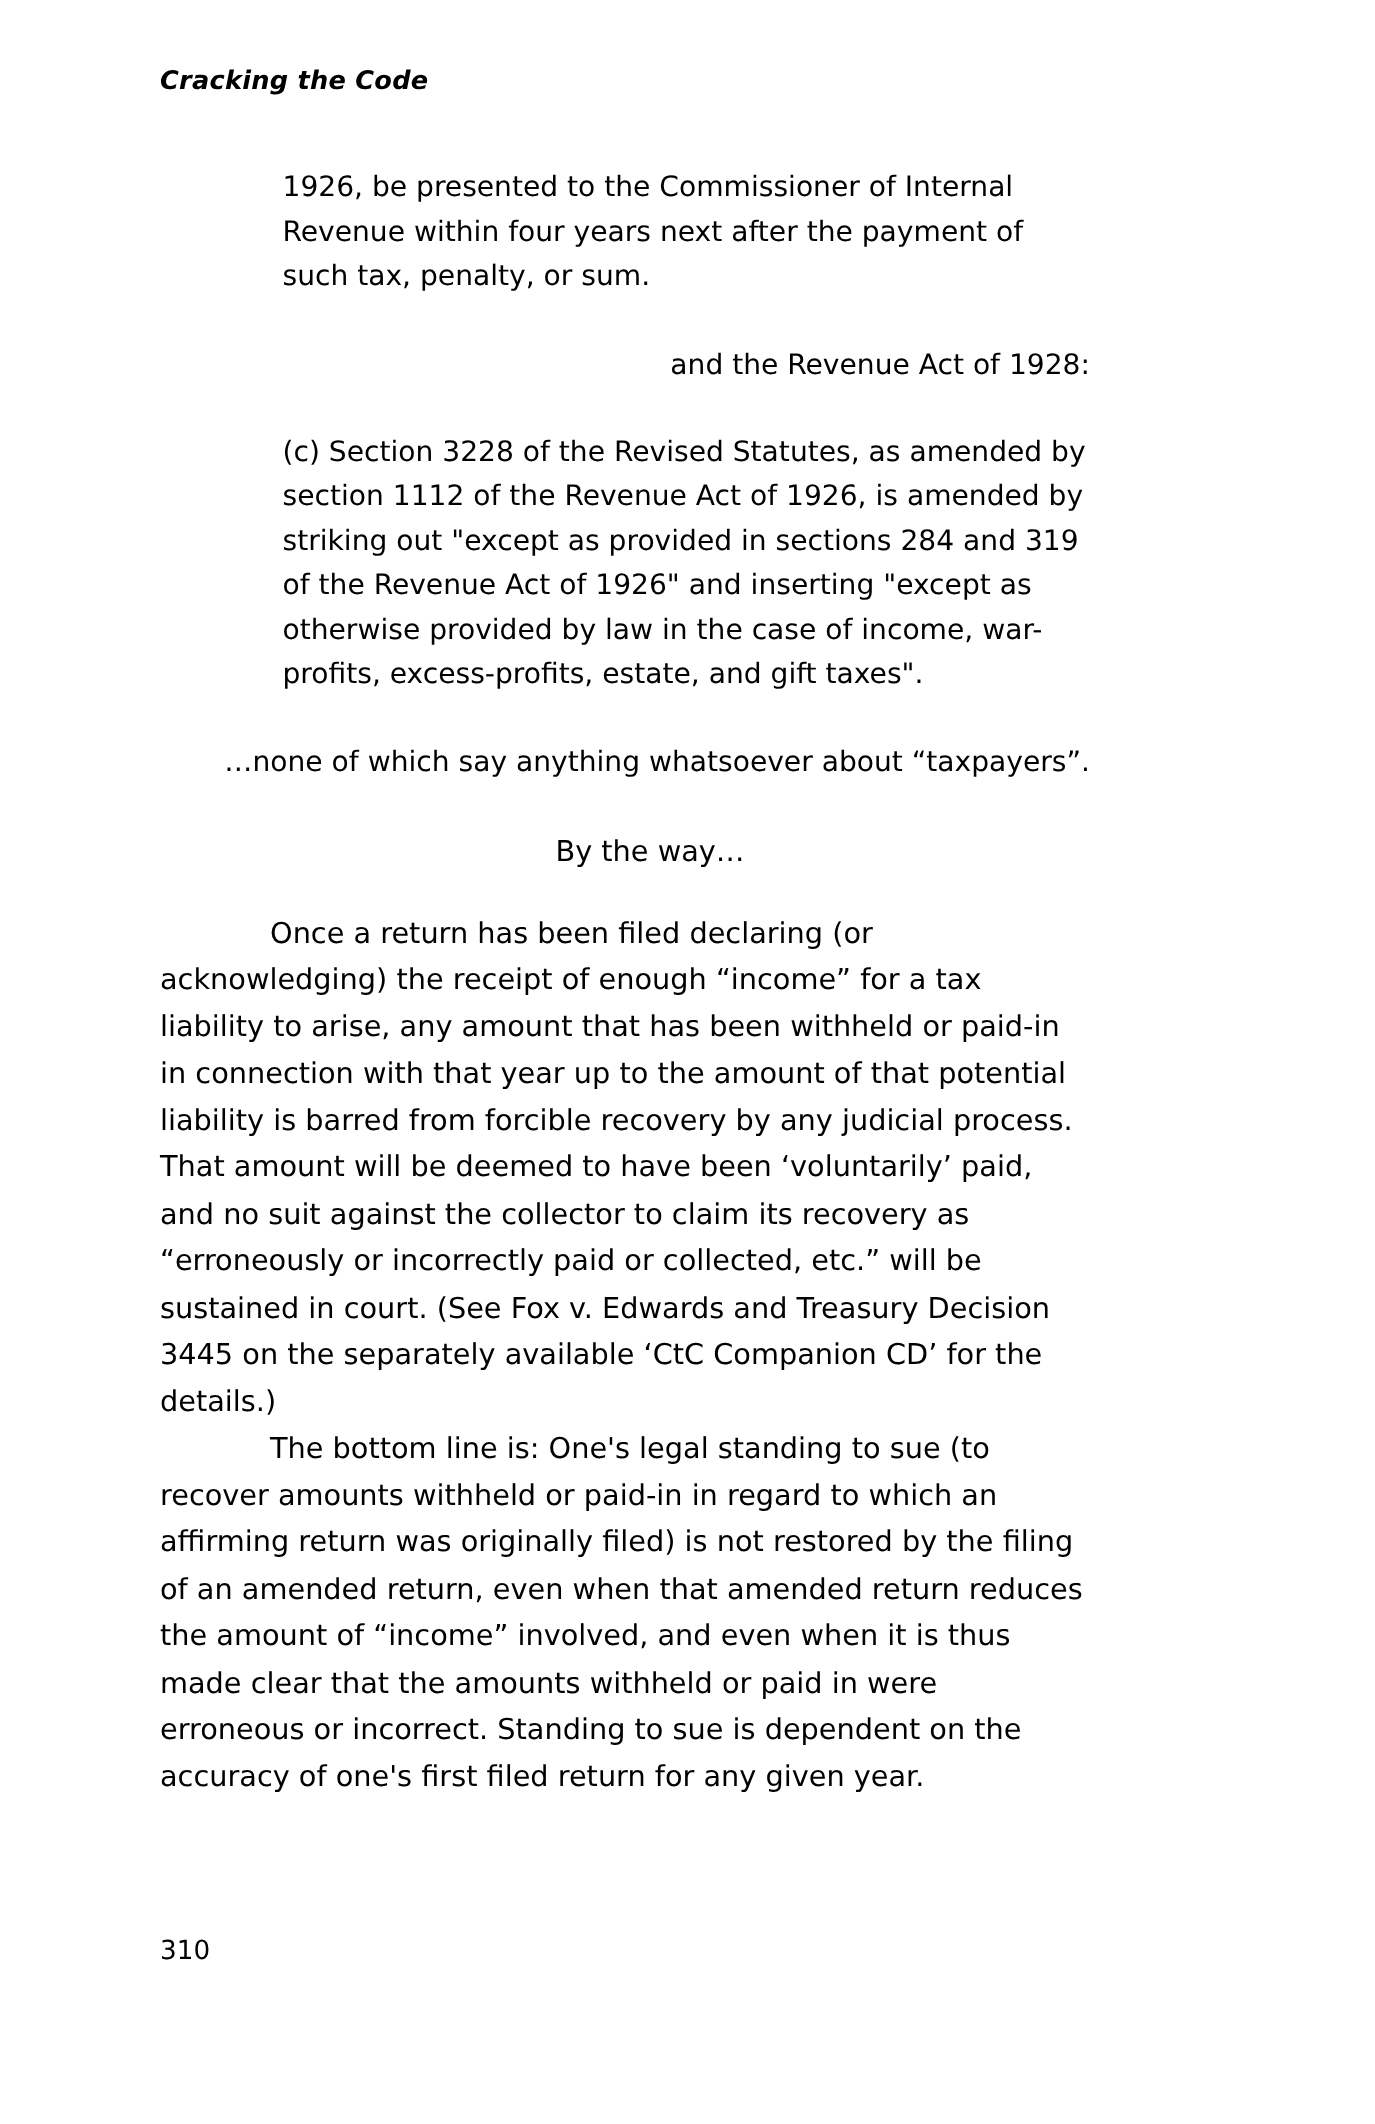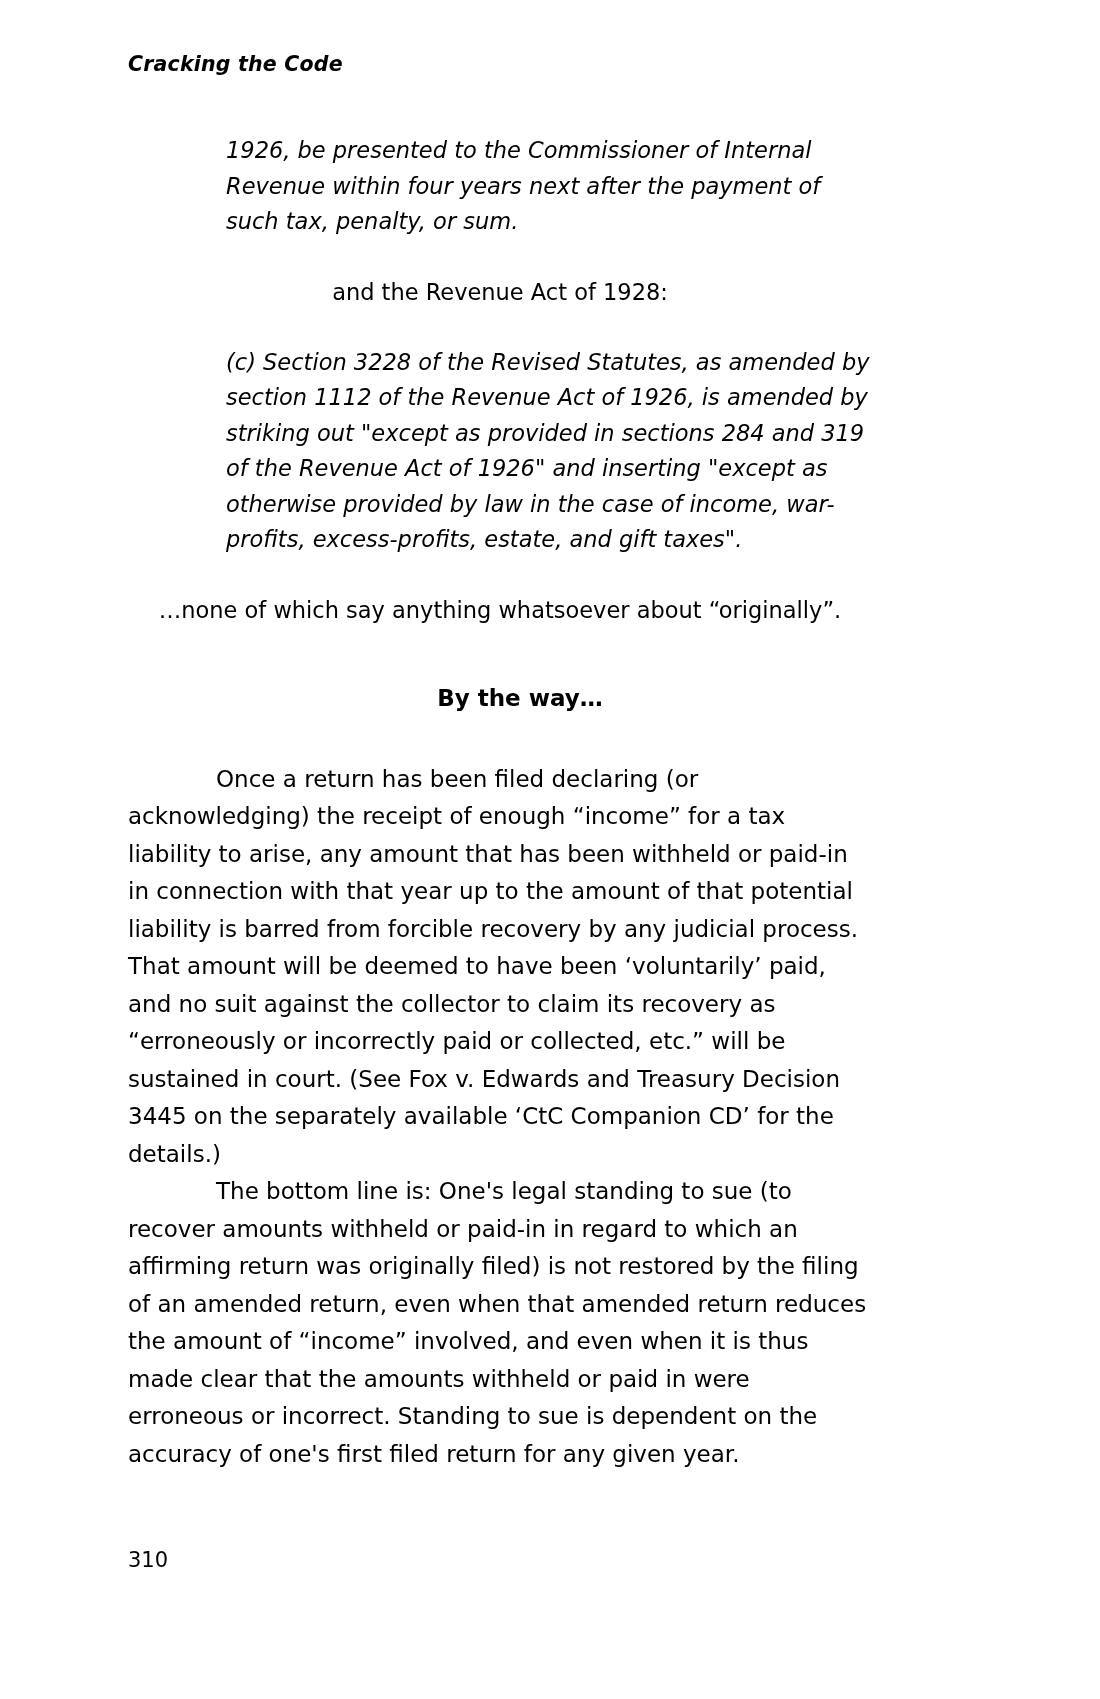--- a/index.html
+++ b/index.html
@@ -34,41 +34,40 @@
   }
   .content {
     position: absolute;
     left: 128px;
     top: 120px;
     width: 744px;
   }
   .quote {
     margin: 0 0 0 98px;
     width: 645px;
-    font-style: italic;
     font-size: 22.5px;
     line-height: 35.5px;
     text-align: left;
   }
   .quote.q1 {
     margin-top: 13px;
   }
   .body-par {
     margin: 0;
     font-size: 22.5px;
     line-height: 37px;
-    text-align: center;
+    text-align: right;
   }
   .gap-md { height: 34px; }
   .gap-lg { height: 40px; }
   .heading {
     text-align: center;
-    font-weight: bold;
+    font-weight: normal;
     font-size: 23px;
-    margin: 16px;
+    margin: 0;
     padding-left: 40px;
   }
   .indent {
     display: inline-block;
     width: 88px;
   }
   .para-block {
     font-size: 23px;
     line-height: 37.5px;
     text-align: left;
@@ -95,21 +94,21 @@
     <div class="gap-md"></div>
 
     <p class="body-par">and the Revenue Act of 1928:</p>
 
     <div class="gap-md"></div>
 
     <p class="quote">(c) Section 3228 of the Revised Statutes, as amended by section 1112 of the Revenue Act of 1926, is amended by striking out "except as provided in sections 284 and 319 of the Revenue Act of 1926" and inserting "except as otherwise provided by law in the case of income, war-profits, excess-profits, estate, and gift taxes".</p>
 
     <div class="gap-md"></div>
 
-    <p class="body-par">…none of which say anything whatsoever about “originally”.</p>
+    <p class="body-par">…none of which say anything whatsoever about “taxpayers”.</p>
 
     <div class="gap-lg"></div>
 
     <p class="heading">By the way…</p>
 
     <div class="gap-md"></div>
 
     <div class="para-block">
       <span class="indent"></span><span>Once a return has been filed declaring (or acknowledging) the receipt of enough “income” for a tax liability to arise, any amount that has been withheld or paid-in in connection with that year up to the amount of that potential liability is barred from forcible recovery by any judicial process. That amount will be deemed to have been ‘voluntarily’ paid, and no suit against the collector to claim its recovery as “erroneously or incorrectly paid or collected, etc.” will be sustained in court. (See Fox v. Edwards and Treasury Decision 3445 on the separately available ‘CtC Companion CD’ for the details.)</span>
     </div>

